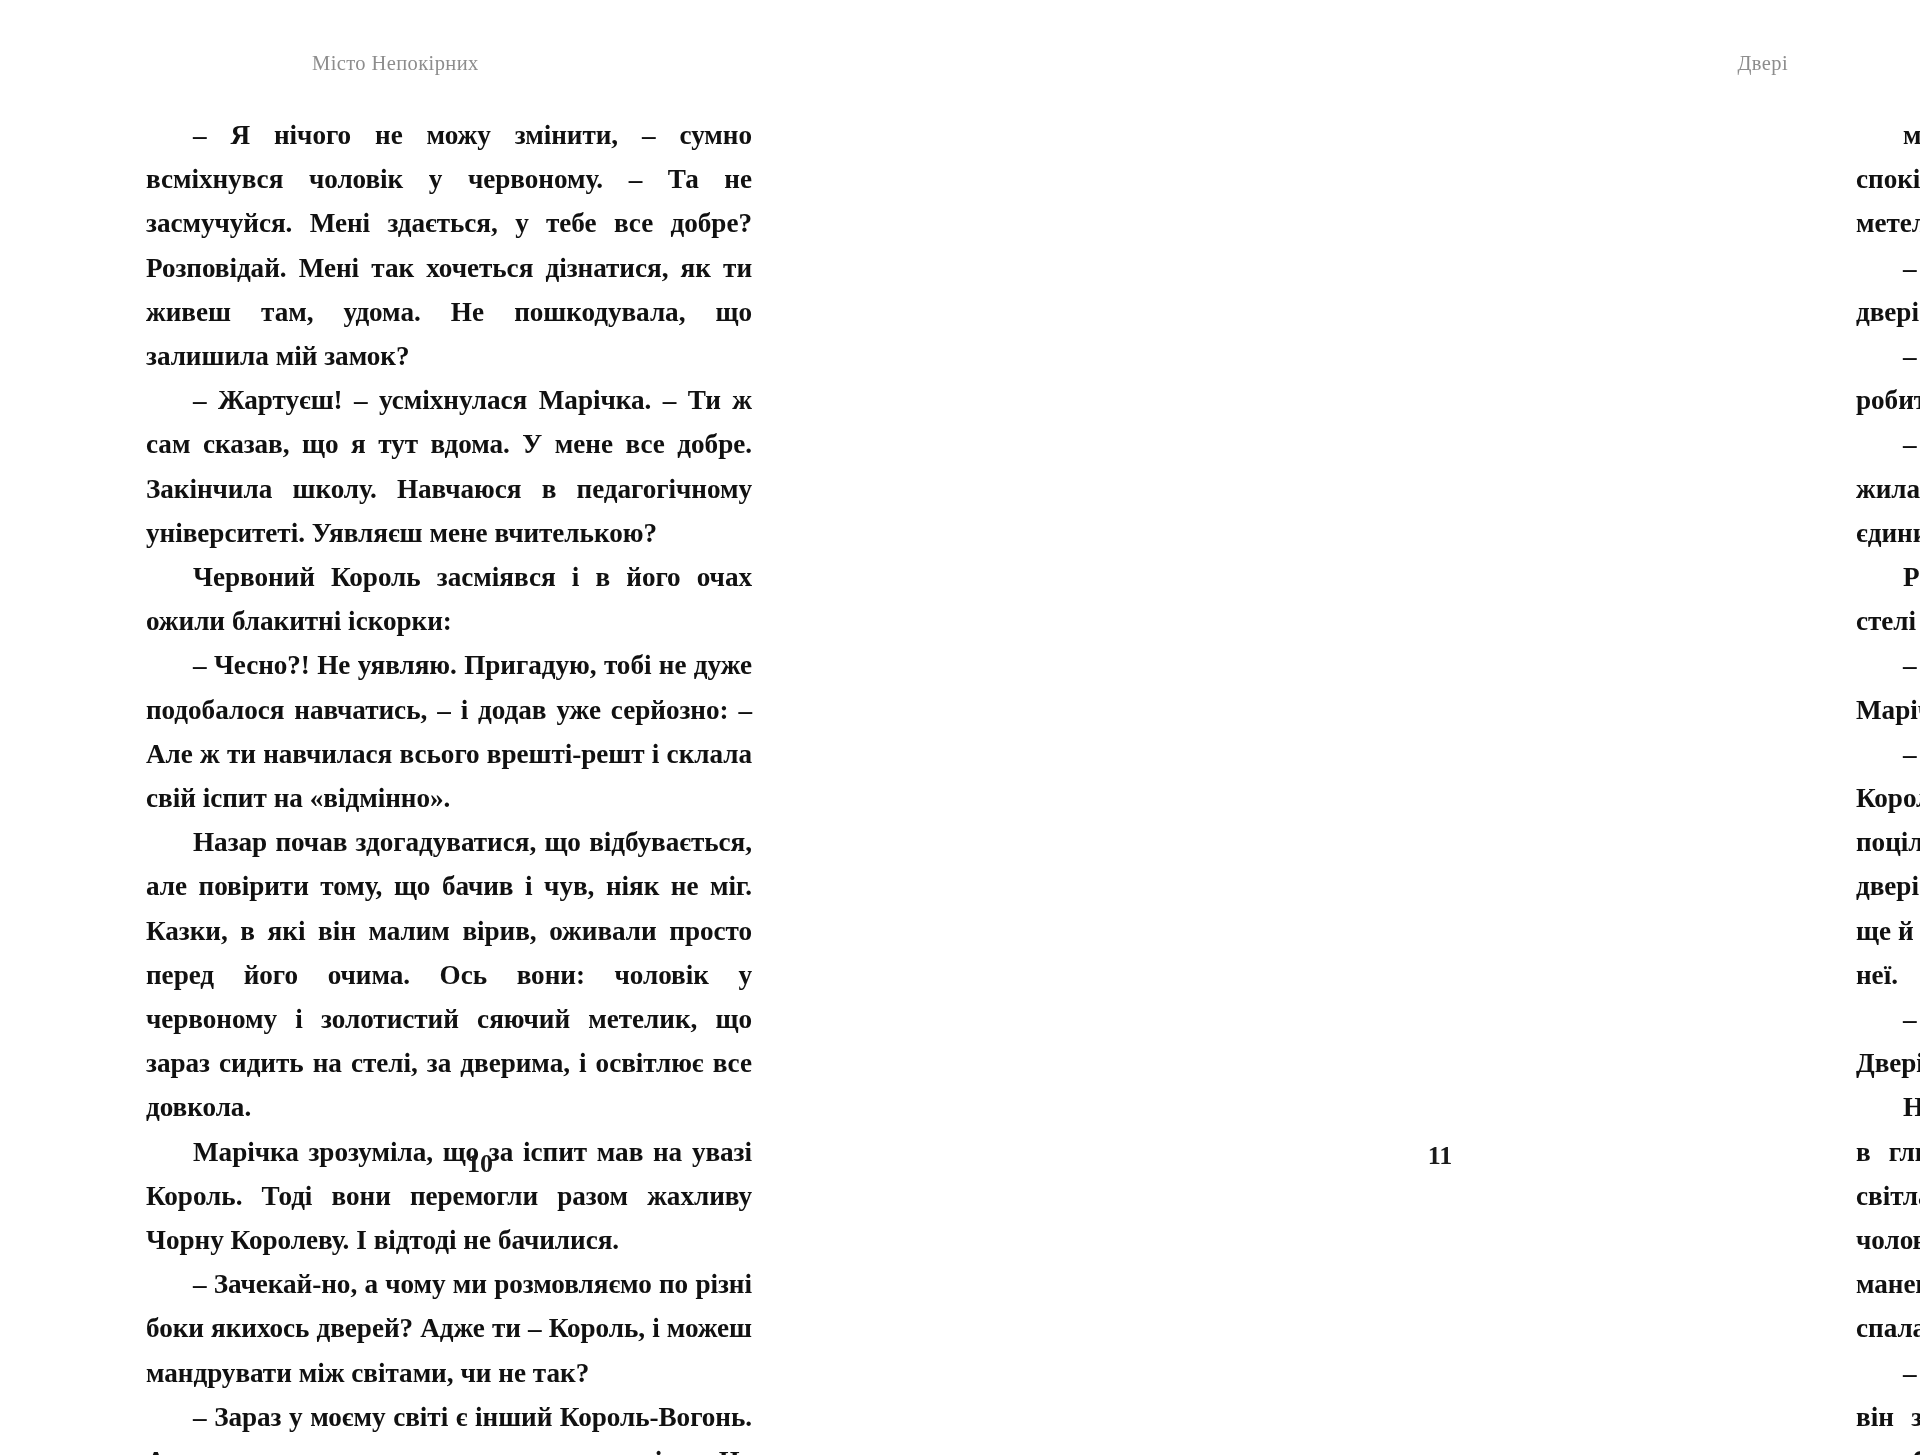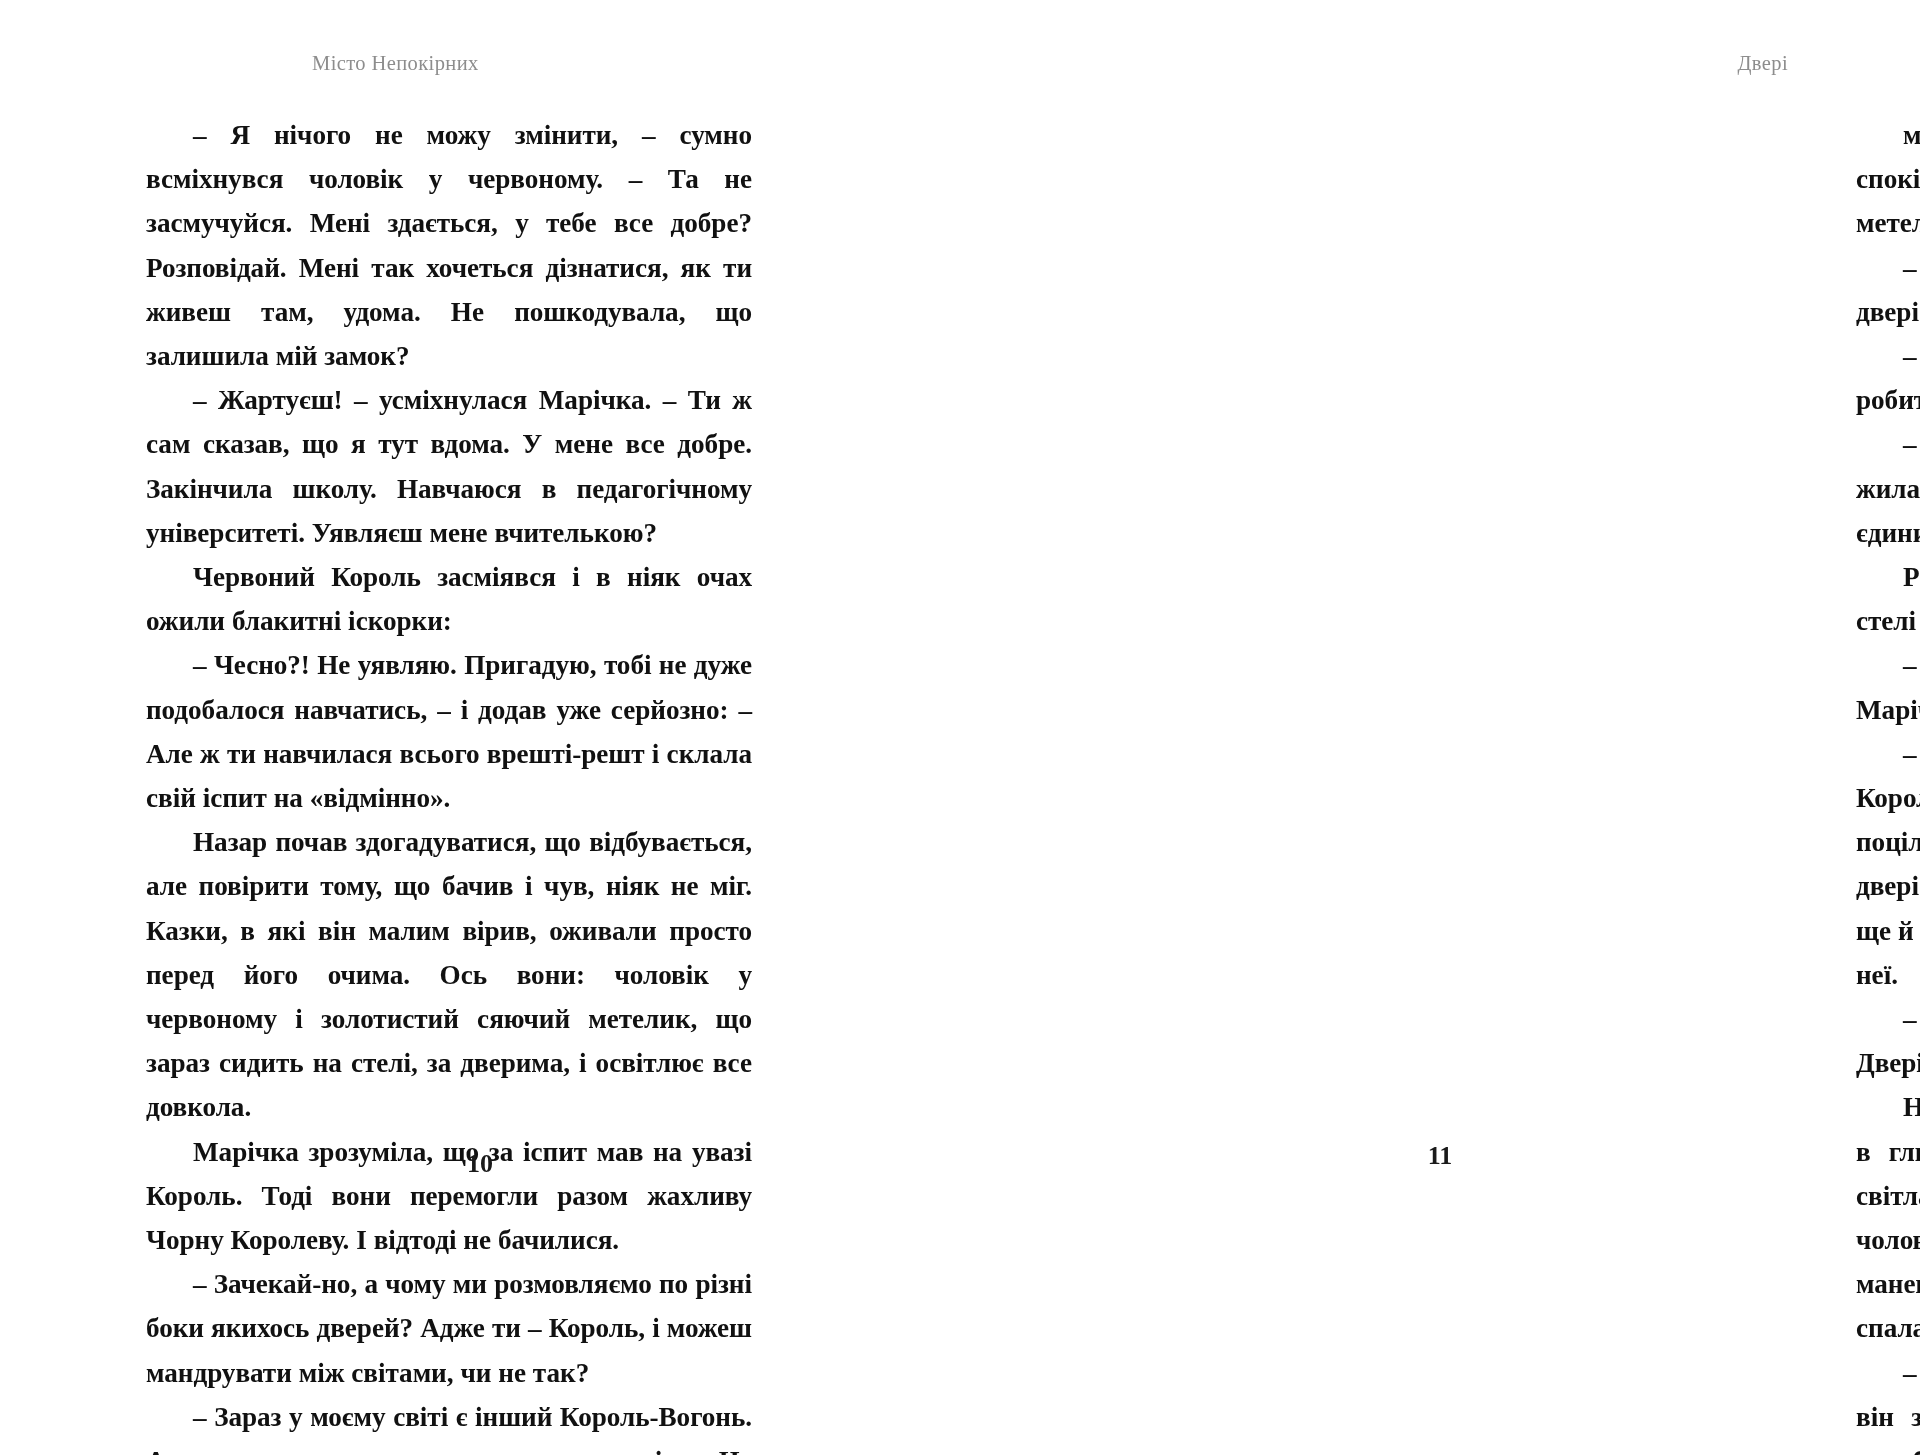--- a/index.html
+++ b/index.html
@@ -91,21 +91,21 @@
 <body>
 
 <div class="spread">
 
   <div class="page page-left">
     <div class="running-head running-head-left">Місто Непокірних</div>
 
     <div class="textblock textblock-left">
       <p>– Я нічого не можу змінити, – сумно всміхнувся чоловік у червоному. – Та не засмучуйся. Мені зда­ється, у тебе все добре? Розповідай. Мені так хочеться дізнатися, як ти живеш там, удома. Не пошкодувала, що залишила мій замок?</p>
       <p>– Жартуєш! – усміхнулася Марічка. – Ти ж сам сказав, що я тут вдома. У мене все добре. Закінчила школу. Навчаюся в педагогічному університеті. Уяв­ляєш мене вчителькою?</p>
-      <p>Червоний Король засміявся і в ніяк очах ожили блакитні іскорки:</p>
+      <p>Червоний Король засміявся і в його очах ожили блакитні іскорки:</p>
       <p>– Чесно?! Не уявляю. Пригадую, тобі не дуже по­добалося навчатись, – і додав уже серйозно: – Але ж ти навчилася всього врешті-решт і склала свій іспит на «відмінно».</p>
       <p>Назар почав здогадуватися, що відбувається, але повірити тому, що бачив і чув, ніяк не міг. Казки, в які він малим вірив, оживали просто перед його очима. Ось вони: чоловік у червоному і золотистий сяючий метелик, що зараз сидить на стелі, за двери­ма, і освітлює все довкола.</p>
       <p>Марічка зрозуміла, що за іспит мав на увазі Ко­роль. Тоді вони перемогли разом жахливу Чорну Ко­ролеву. І відтоді не бачилися.</p>
       <p>– Зачекай-но, а чому ми розмовляємо по різні бо­ки якихось дверей? Адже ти – Король, і можеш ман­друвати між світами, чи не так?</p>
       <p>– Зараз у моєму світі є інший Король-Вогонь. А я вже не маю сили, тут жахлива вогкість. Це місце</p>
     </div>
 
     <div class="folio folio-left">10</div>
   </div>
 

